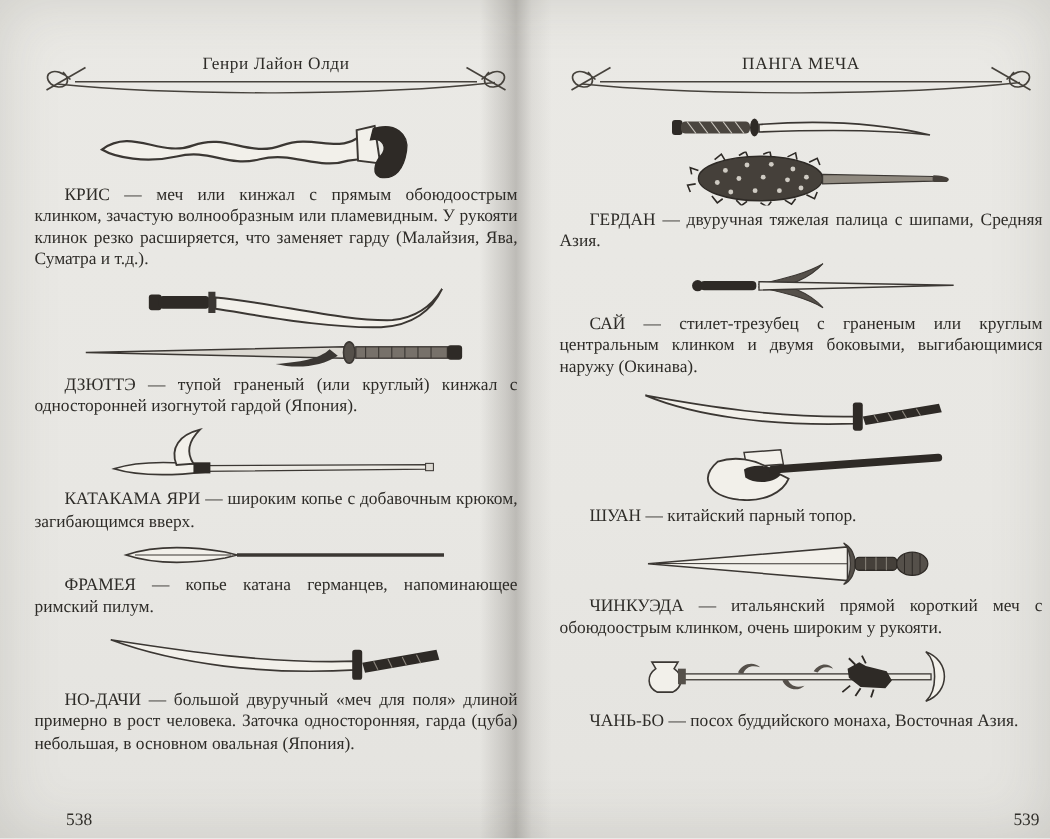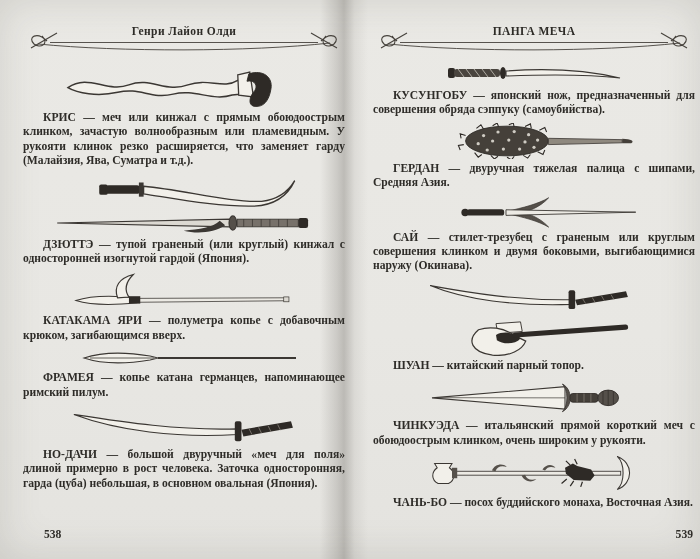--- a/index.html
+++ b/index.html
@@ -9,21 +9,21 @@
     font-family:"Liberation Serif","DejaVu Serif",serif;color:#2e2c28;
   }
   .scan::after{
     content:"";position:absolute;inset:0;pointer-events:none;
     box-shadow:inset 0 0 40px rgba(90,86,80,.18);
   }
   .gutter{
     position:absolute;left:320px;top:0;width:48px;height:100%;pointer-events:none;
     background:linear-gradient(90deg,rgba(110,106,100,0) 0%,rgba(105,101,95,.22) 35%,rgba(88,84,78,.30) 50%,rgba(110,106,100,.10) 72%,rgba(110,106,100,0) 100%);
   }
-  .page{position:absolute;top:24px;width:322px;height:517px;font-weight:bold;}
+  .page{position:absolute;top:36px;width:322px;height:517px;}
   .page-left{left:23px;}
   .page-right{left:373px;}
   .pagehead{position:relative;height:30px;margin-bottom:6px;}
   .pagehead .title{
     position:absolute;left:50%;top:1px;transform:translateX(-50%);
     font-size:11.5px;letter-spacing:.4px;white-space:nowrap;
   }
   .pagehead svg{position:absolute;left:0;top:0;width:100%;height:30px;}
   .entry{margin:0 0 2px;}
   .illus{display:flex;align-items:center;justify-content:center;margin:2px 0 3px;}
@@ -93,21 +93,21 @@
         <div class="entry">
           <div class="illus" style="height: 40px;">
             <svg viewBox="0 0 280 46">
               <path d="M84,31.5 L258,30.8 L258,34.2 L84,36 Z" fill="#eceae4" stroke="#3b3733" stroke-width="0.9"></path>
               <path d="M16,34 C34,28 58,28 86,31 L86,36.5 C58,39.5 34,39.5 16,34 Z" fill="#f2f0ea" stroke="#3b3733" stroke-width="1.2"></path>
               <path d="M64,31 C59,18 66,8 82,4 C74,12 71,21 77,30 Z" fill="#f2f0ea" stroke="#3b3733" stroke-width="1.4"></path>
               <rect x="77" y="29" width="13" height="8.5" fill="#2e2a26"></rect>
               <rect x="255" y="29.8" width="6" height="5.6" fill="#dcd9d2" stroke="#3b3733" stroke-width="0.8"></rect>
             </svg>
           </div>
-          <p class="def">КАТАКАМА ЯРИ — полуметра копье с добавочным крюком, загибающимся вверх.</p>
+          <p class="def">КАТАКАМА ЯРИ — широким копье с добавочным крюком, загибающимся вверх.</p>
         </div>
         <div class="entry">
           <div class="illus" style="height: 20px;">
             <svg viewBox="0 0 280 20">
               <path d="M40,10 C58,4 82,4 106,8 L114,10 L106,12 C82,16 58,16 40,10 Z" fill="#f2f0ea" stroke="#3b3733" stroke-width="1.1"></path>
               <line x1="46" y1="10" x2="110" y2="10" stroke="#3b3733" stroke-width="0.8"></line>
               <line x1="114" y1="10" x2="252" y2="10" stroke="#3b3733" stroke-width="2.2"></line>
             </svg>
           </div>
           <p class="def">ФРАМЕЯ — копье катана германцев, напоминающее римский пилум.</p>
@@ -145,21 +145,20 @@
         <div class="entry">
           <div class="illus" style="height: 26px;">
             <svg viewBox="0 0 280 26">
               <rect x="54" y="8" width="7" height="10" rx="2" fill="#2e2a26"></rect>
               <rect x="60" y="9" width="46" height="8" rx="3" fill="#4a453f"></rect>
               <path d="M64,9 l6,8 M72,9 l6,8 M80,9 l6,8 M88,9 l6,8 M96,9 l6,8" stroke="#c9c5bd" stroke-width="0.8"></path>
               <ellipse cx="109" cy="13" rx="3" ry="6" fill="#2e2a26"></ellipse>
               <path d="M112,11 C152,8 192,10 226,18 C192,14 152,14.5 112,16 Z" fill="#f2f0ea" stroke="#3b3733" stroke-width="1.1"></path>
             </svg>
           </div>
-          <p class="def">КУСУНГОБУ — японский нож, предназначенный для совершения обряда сэппуку (самоубийства).</p>
         </div>
         <div class="entry">
           <div class="illus" style="height: 36px;">
             <svg viewBox="0 0 280 40">
               <path d="M76,6 l5,-4 3,5 M94,3 l5,-3 2,5 M112,2 l5,-2 1,5 M130,4 l6,-3 1,5 M146,8 l6,-3 2,5 M74,33 l4,5 4,-3 M92,36 l4,4 4,-3 M110,38 l5,3 3,-4 M128,36 l5,3 3,-4 M144,32 l6,3 2,-5 M64,14 l-6,-2 1,5 M62,24 l-6,1 2,5" stroke="#2e2a26" stroke-width="1.2" fill="none"></path>
               <ellipse cx="110" cy="20" rx="46" ry="16.5" fill="#45403a" stroke="#2e2a26"></ellipse>
               <g fill="#cfcbc3">
                 <circle cx="84" cy="14" r="1.8"></circle>
                 <circle cx="100" cy="10" r="1.8"></circle>
                 <circle cx="118" cy="9.5" r="1.8"></circle>
@@ -183,21 +182,21 @@
         <div class="entry">
           <div class="illus" style="height: 32px;">
             <svg viewBox="0 0 280 36">
               <circle cx="62" cy="18.5" r="4.2" fill="#2e2a26"></circle>
               <rect x="64" y="15" width="42" height="7" rx="3" fill="#2e2a26"></rect>
               <path d="M108,17.5 C128,13 144,9 156,2 C146,13 130,20 112,20.5 Z" fill="#55504a" stroke="#3b3733" stroke-width="0.8"></path>
               <path d="M108,19.5 C128,24 144,28 156,35 C146,24 130,17 112,16.5 Z" fill="#55504a" stroke="#3b3733" stroke-width="0.8"></path>
               <path d="M108,15.5 L254,18.2 L108,21.8 Z" fill="#eceae4" stroke="#3b3733" stroke-width="1"></path>
             </svg>
           </div>
-          <p class="def">САЙ — стилет-трезубец с граненым или круглым совершения клинком и двумя боковыми, выгибающимися наружу (Окинава).</p>
+          <p class="def">САЙ — стилет-трезубец с граненым или круглым центральным клинком и двумя боковыми, выгибающимися наружу (Окинава).</p>
         </div>
         <div class="entry">
           <div class="illus" style="height: 32px;">
             <svg viewBox="0 0 280 34">
               <path d="M30,7 C66,22 120,29 180,27 L180,22 C124,23 74,15 30,7 Z" fill="#f2f0ea" stroke="#3b3733" stroke-width="1.2"></path>
               <rect x="177" y="12" width="7" height="20" rx="2" fill="#2e2a26"></rect>
               <path d="M184,22 L238,13 L240,19 L186,28 Z" fill="#2e2a26"></path>
               <path d="M192,21 l3,5 M202,19.5 l3,5 M212,18 l3,5 M222,16.5 l3,5" stroke="#8a847b" stroke-width="0.8"></path>
             </svg>
           </div>

